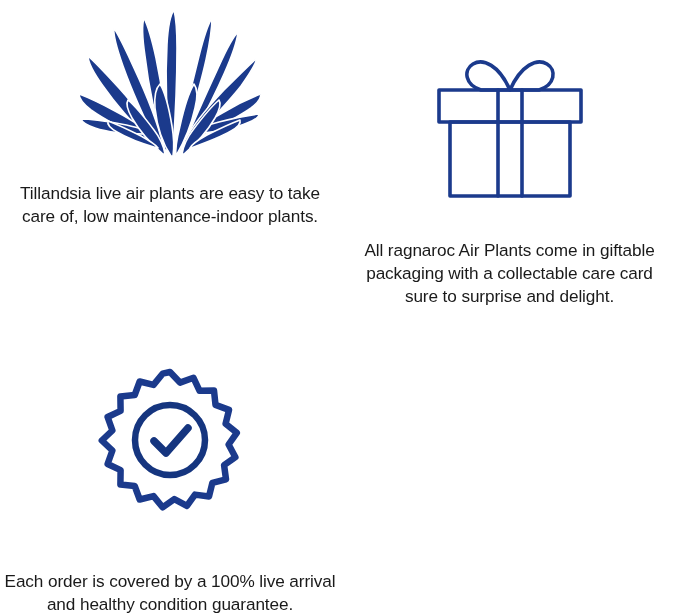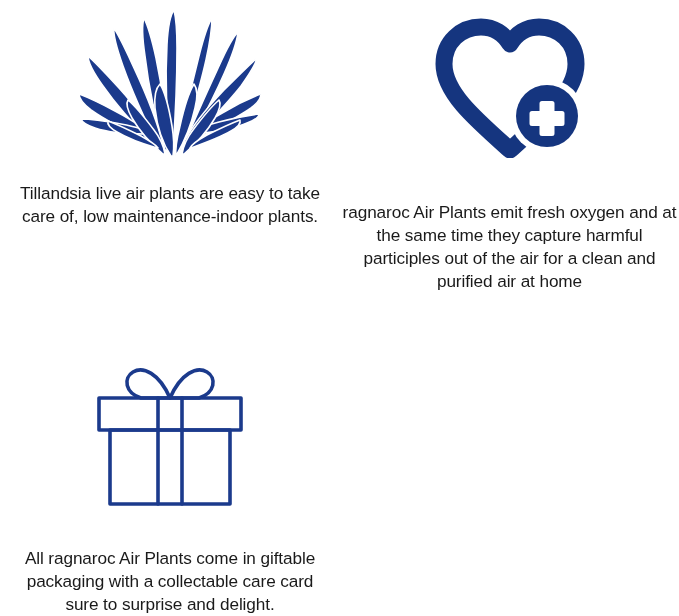--- a/index.html
+++ b/index.html
@@ -111,41 +111,20 @@
           <path d="M84 146 C72 136 60 122 53 110 C48 101 47 95 49 92 C56 98 66 110 75 122 C82 131 85 140 86 146 Z"></path>
           <path d="M105 146 C117 136 129 122 136 110 C141 101 142 95 140 92 C133 98 123 110 114 122 C107 131 104 140 103 146 Z"></path>
           <path d="M78 140 C64 136 48 130 38 124 C31 120 28 116 29 113 C37 116 50 122 62 128 C71 133 77 137 79 140 Z"></path>
           <path d="M112 140 C126 135 142 129 152 123 C159 119 162 115 161 112 C153 115 140 121 128 127 C119 132 113 136 111 140 Z"></path>
         </g>
       </svg>
     </div>
     <div class="caption">Tillandsia live air plants are easy to take care of, low maintenance-indoor plants.</div>
   </div>
 
-  <div class="feature-cell cell-oxygen">
-    <div class="icon-wrap">
-      <svg width="160" height="140" viewBox="0 0 160 140" aria-hidden="true">
-
-        <path d="M80 132
-                 C 44 100 14 74 14 46
-                 C 14 24 31 9 51 9
-                 C 64 9 74 16 80 26
-                 C 86 16 96 9 109 9
-                 C 129 9 146 24 146 46
-                 C 146 74 116 100 80 132 Z" fill="none" stroke="#15357F" stroke-width="17" stroke-linejoin="round" stroke-linecap="round"></path>
-
-        <circle cx="117" cy="98" r="37" fill="#ffffff"></circle>
-
-        <circle cx="117" cy="98" r="31" fill="#15357F"></circle>
-
-        <path d="M112 83 h10 a2.5 2.5 0 0 1 2.5 2.5 V93 h7.5 a2.5 2.5 0 0 1 2.5 2.5 v10 a2.5 2.5 0 0 1 -2.5 2.5 H124.5 v7.5 a2.5 2.5 0 0 1 -2.5 2.5 h-10 a2.5 2.5 0 0 1 -2.5 -2.5 V108 h-7.5 a2.5 2.5 0 0 1 -2.5 -2.5 v-10 a2.5 2.5 0 0 1 2.5 -2.5 H109.5 V85.5 a2.5 2.5 0 0 1 2.5 -2.5 Z" fill="#ffffff"></path>
-      </svg>
-    </div>
-    <div class="caption">ragnaroc Air Plants emit fresh oxygen and at the same time they capture harmful participles out of the air for a clean and purified air at home</div>
-  </div>
 
   <div class="feature-cell cell-gift">
     <div class="icon-wrap">
       <svg width="170" height="150" viewBox="0 0 170 150" aria-hidden="true">
         <g fill="none" stroke="#1B3A8C" stroke-width="3.6" stroke-linejoin="round" stroke-linecap="round">
 
           <path d="M85 41 C 74 16 58 9 48 15 C 38 21 40 36 56 41 Z"></path>
 
           <path d="M85 41 C 96 16 112 9 122 15 C 132 21 130 36 114 41 Z"></path>
 
@@ -157,14 +136,34 @@
           <line x1="97" y1="41" x2="97" y2="73"></line>
 
           <line x1="73" y1="73" x2="73" y2="147"></line>
           <line x1="97" y1="73" x2="97" y2="147"></line>
         </g>
       </svg>
     </div>
     <div class="caption">All ragnaroc Air Plants come in giftable packaging with a collectable care card sure to surprise and delight.</div>
   </div>
 
+  <div class="feature-cell cell-guarantee">
+    <div class="icon-wrap">
+      <svg width="150" height="152" viewBox="0 0 150 152" aria-hidden="true">
+
+        <path d="M75 6
+                 L85.0 16.6 L98.5 11.8 L104.6 24.8 L119.0 24.6 L120.5 38.9
+                 L134.0 43.9 L130.6 57.8 L141.8 66.8 L133.6 78.5 L140.4 91.2
+                 L129.1 99.2 L131.0 113.3 L117.4 116.8 L114.0 130.5 L100.0 128.6
+                 L91.9 139.9 L79.3 133.1 L67.6 141.3 L58.5 130.1 L44.7 133.5
+                 L39.7 120.0 L25.4 118.5 L25.6 104.1 L12.6 98.0 L17.4 84.5
+                 L6.8 74.5 L17.4 64.5 L12.6 51.0 L25.6 44.9 L25.4 30.5
+                 L39.7 29.0 L44.7 15.5 L58.5 18.9 L67.6 7.7 Z" fill="none" stroke="#1B3A8C" stroke-width="6.5" stroke-linejoin="round"></path>
+
+        <circle cx="75" cy="74" r="35" fill="none" stroke="#15357F" stroke-width="6.5"></circle>
+
+        <path d="M59 75 L71 87 L93 62" fill="none" stroke="#15357F" stroke-width="7.5" stroke-linecap="round" stroke-linejoin="round"></path>
+      </svg>
+    </div>
+    <div class="caption">Each order is covered by a 100% live arrival and healthy condition guarantee.</div>
+  </div>
 
 </div>
 
 </body></html>

